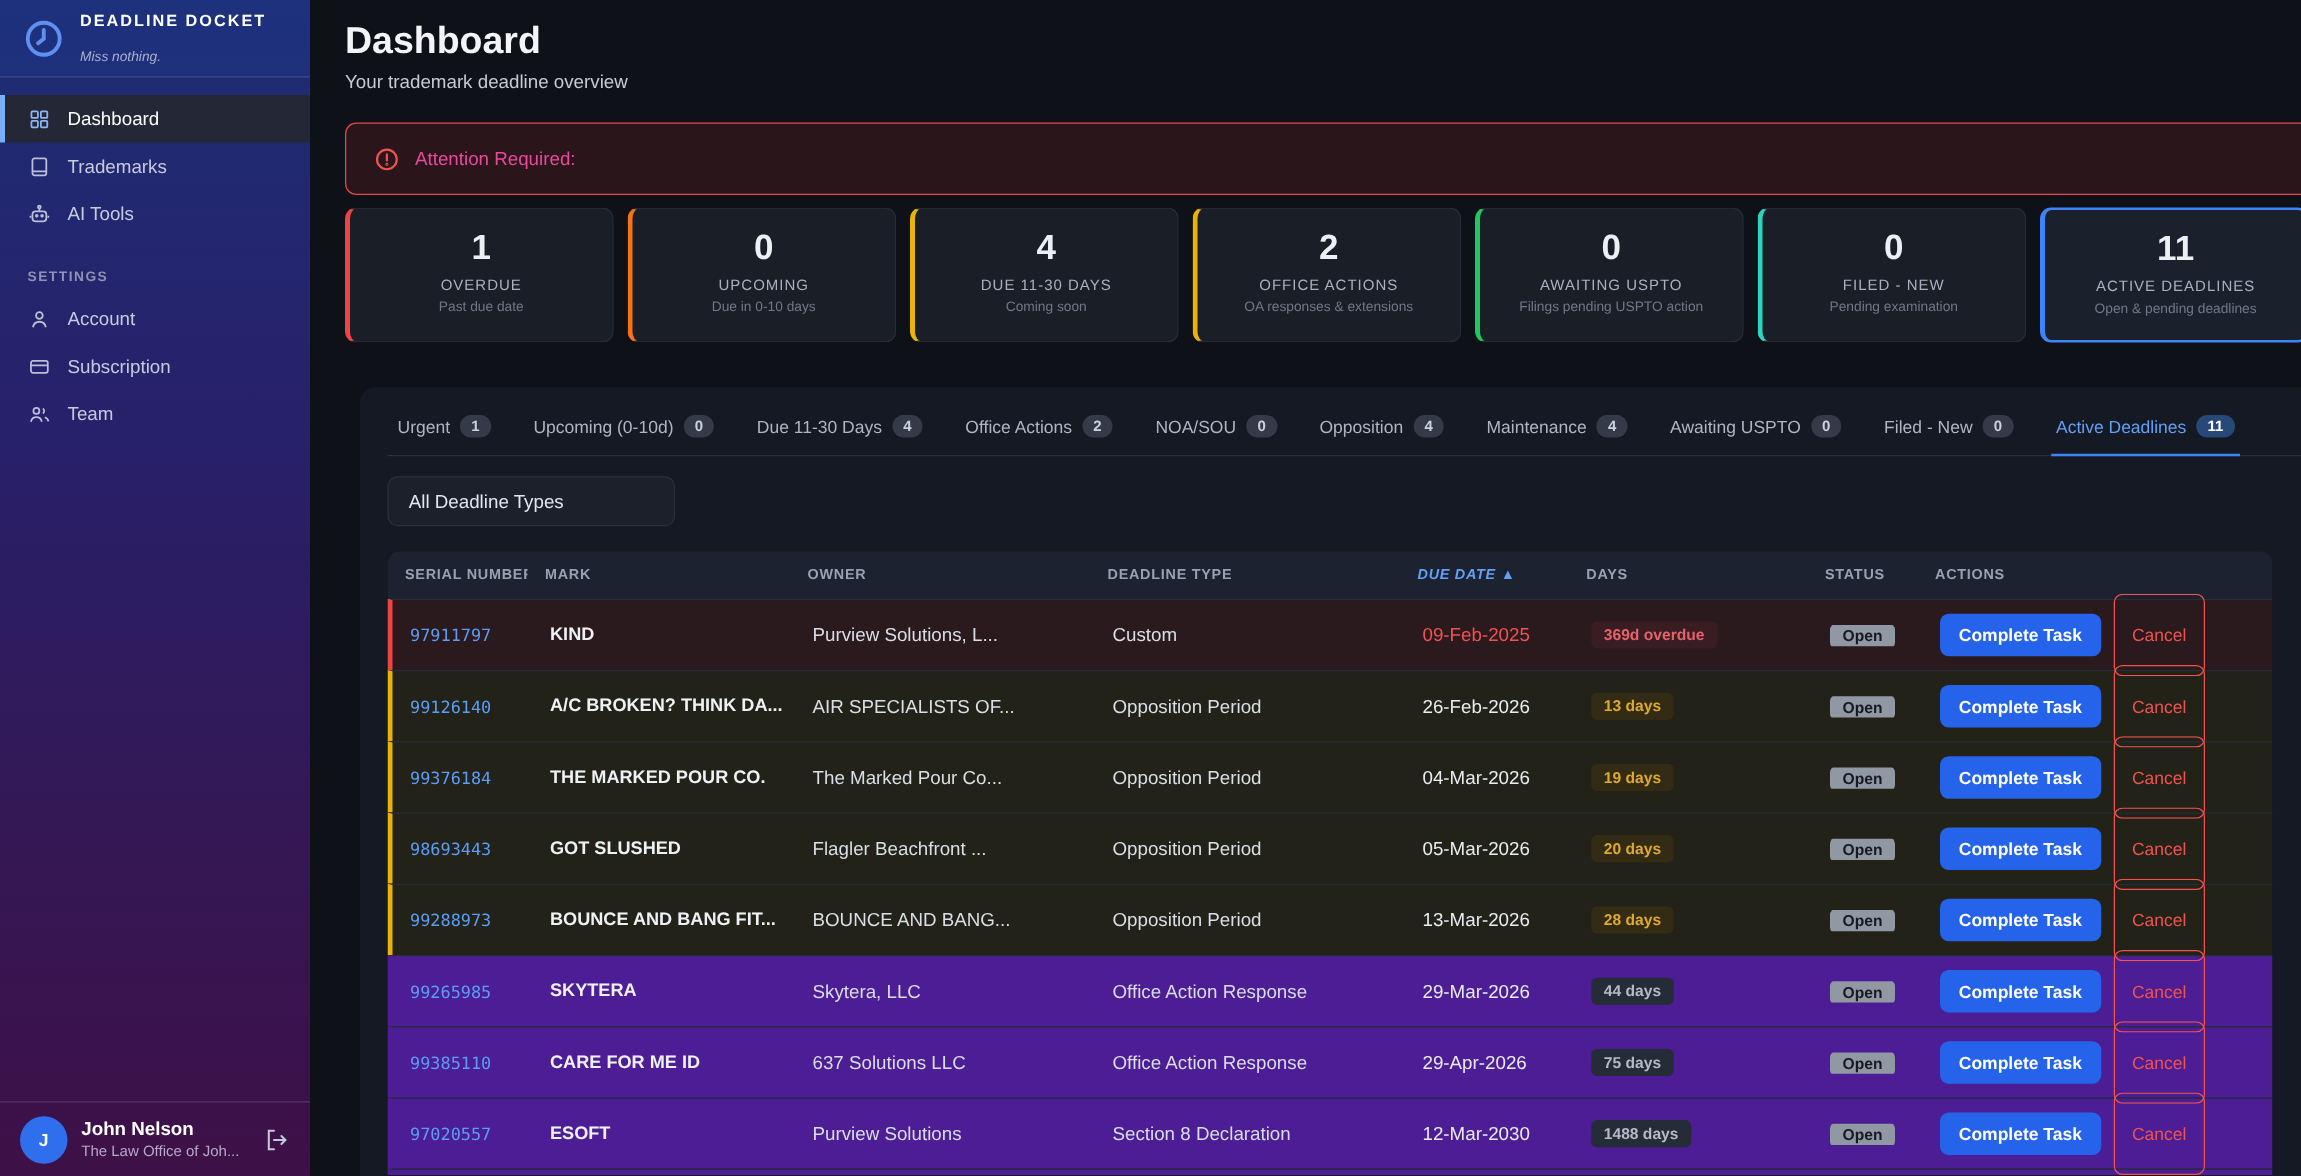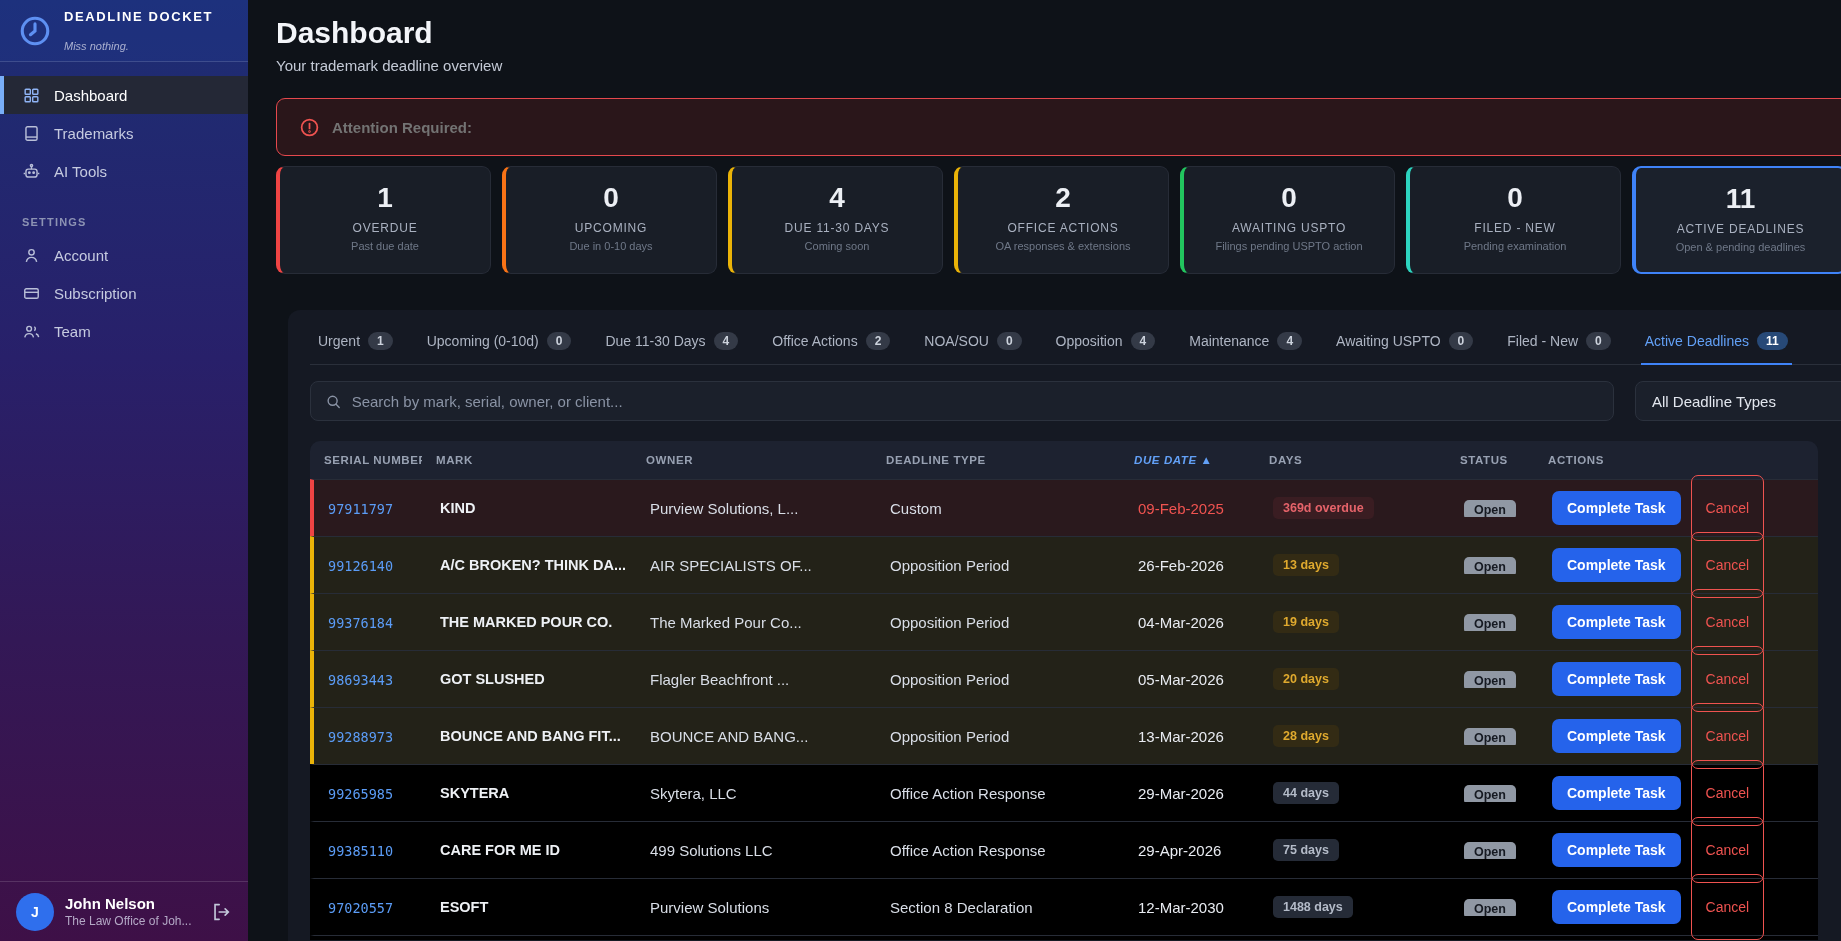--- a/index.html
+++ b/index.html
@@ -34,21 +34,21 @@
   .logout { width:22px; height:22px; stroke:#c3c8da; cursor:pointer; }
 
   
   .main { flex:1; min-width:0; overflow:hidden; padding:16px 0 0 28px; position:relative; }
   .page-title { font-size:30px; font-weight:bold; color:#f3f5f9; }
   .page-subtitle { margin-top:7px; font-size:15px; color:#c4cad6; }
 
   .alert { width:1600px; height:58px; margin-top:24px; border:1px solid #e5484d; border-radius:9px;
            background:#2a161a; display:flex; align-items:center; gap:12px; padding:0 22px; }
   .alert svg { width:21px; height:21px; stroke:#ef5350; flex:0 0 21px; }
-  .alert-title { font-size:15px; font-weight:bold; color:#737373; }
+  .alert-title { font-size:15px; font-weight:normal; color:#ec4899; }
   .alert-msg { font-size:15px; color:#ef5350; }
 
   .cards { margin-top:10px; display:flex; gap:11px; width:1610px; }
   .card { flex:0 0 215px; height:108px; background:#191e27; border:1px solid #272c37; border-radius:9px;
           border-left:4px solid #555; text-align:center; padding-top:15px; cursor:pointer; }
   .card .num { font-size:28px; font-weight:bold; color:#eceff4; }
   .card .lbl { margin-top:7px; font-size:12px; letter-spacing:0.8px; color:#a9b1c0; }
   .card .sub { margin-top:5px; font-size:11px; color:#6f7888; }
   .card.red    { border-left-color:#ef4444; }
   .card.orange { border-left-color:#f97316; }
@@ -81,21 +81,21 @@
   .type-filter { width:230px; height:40px; background:#1b202b; border:1px solid #2b313d;
                  border-radius:8px; display:flex; align-items:center; padding:0 16px;
                  font-size:15px; color:#e2e6ee; cursor:pointer; }
 
   
   .table { margin-top:20px; width:1508px; border-radius:10px 10px 0 0; overflow:hidden;
            background:#161b26; }
   .thead { height:38px; background:#1d2230; display:flex; align-items:center;
            font-size:11.5px; font-weight:bold; letter-spacing:0.6px; color:#98a1b2; }
   .trow { height:57px; display:flex; align-items:center; border-top:1px solid #272c37;
-          background:#000000; border-left:4px solid transparent; font-size:15px; }
+          background:#4c1d95; border-left:4px solid transparent; font-size:15px; }
   .trow.sev-red { background:#2a191d; border-left-color:#ef4444; }
   .trow.sev-yellow { background:#232218; border-left-color:#eab308; }
   .trow.partial { height:5px; border-top:1px solid #272c37; }
   .c { padding:0 14px; overflow:hidden; white-space:nowrap; }
   .c1 { width:112px; } .c2 { width:210px; } .c3 { width:240px; } .c4 { width:248px; }
   .c5 { width:135px; } .c6 { width:191px; } .c7 { width:88px; }  .c8 { flex:1; display:flex; gap:10px; align-items:center; }
   .thead .c5.sorted { color:#62a0f6;font-style:italic; }
   .serial { font-family:"DejaVu Sans Mono", monospace; font-size:13.5px; color:#5b9cf6; cursor:pointer;margin-top:24px; }
   .mark { font-weight:bold; color:#eef1f5; font-size:14.5px; }
   .owner, .dtype { color:#d9dee7; }
@@ -289,27 +289,20 @@
             <span>Filed - New</span>
             <span class="tab-badge">0</span>
           </div>
         <div class="tab active">
             <span>Active Deadlines</span>
             <span class="tab-badge">11</span>
           </div>
       </div>
 
       <div class="search-row">
-        <div class="search-box">
-          <svg viewBox="0 0 24 24" fill="none" stroke-width="2" stroke-linecap="round">
-              <circle cx="11" cy="11" r="6.5"></circle>
-              <path d="m16 16 4.5 4.5"></path>
-            </svg>
-          <input type="text" placeholder="Search by mark, serial, owner, or client..." style="">
-        </div>
         <div class="type-filter">
           <span>All Deadline Types</span>
         </div>
       </div>
 
       <div class="table">
         <div class="thead">
           <div class="c c1">SERIAL NUMBER</div>
           <div class="c c2">MARK</div>
           <div class="c c3">OWNER</div>
@@ -400,21 +393,21 @@
           <div class="c c7"><span class="status-pill">Open</span></div>
           <div class="c c8">
               <button class="btn-complete">Complete Task</button>
               <button class="btn-cancel">Cancel</button>
             </div>
         </div>
 
         <div class="trow">
           <div class="c c1"><span class="serial">99385110</span></div>
           <div class="c c2 mark">CARE FOR ME ID</div>
-          <div class="c c3 owner">499 Solutions LLC</div>
+          <div class="c c3 owner">637 Solutions LLC</div>
           <div class="c c4 dtype">Office Action Response</div>
           <div class="c c5 due">29-Apr-2026</div>
           <div class="c c6"><span class="badge neutral">75 days</span></div>
           <div class="c c7"><span class="status-pill">Open</span></div>
           <div class="c c8">
               <button class="btn-complete">Complete Task</button>
               <button class="btn-cancel">Cancel</button>
             </div>
         </div>
 

